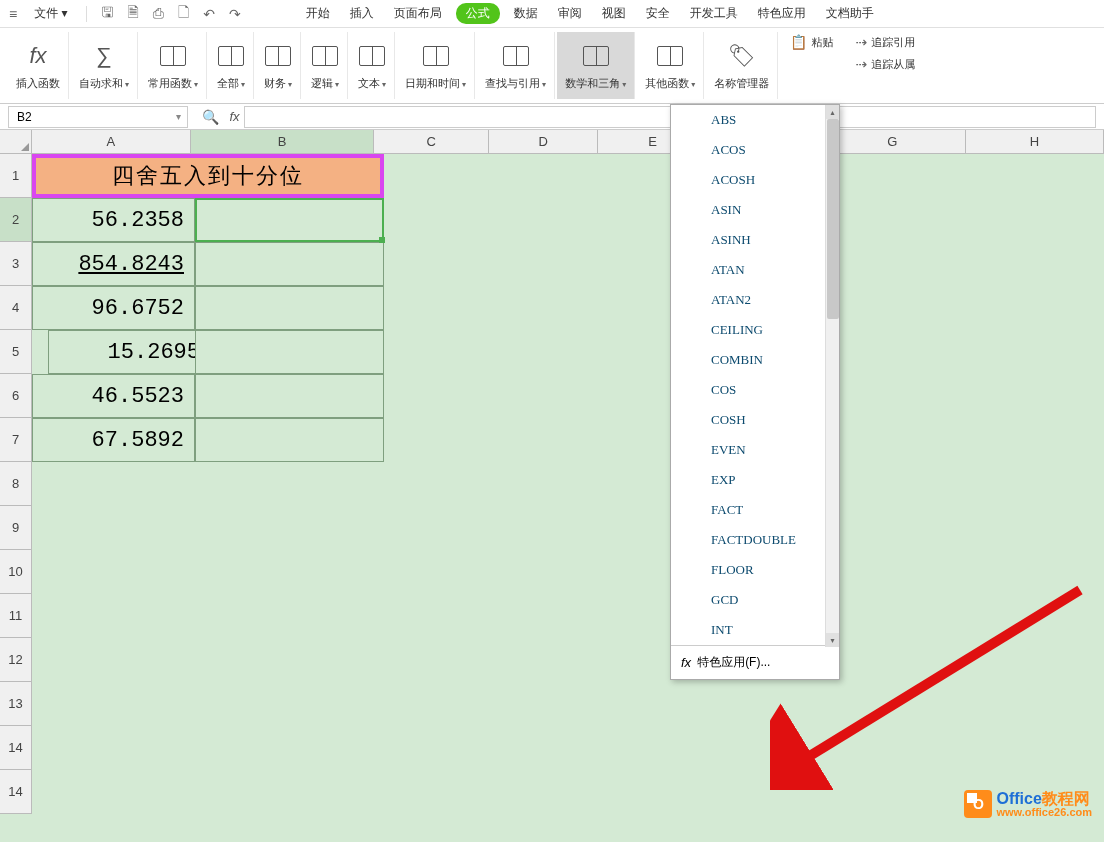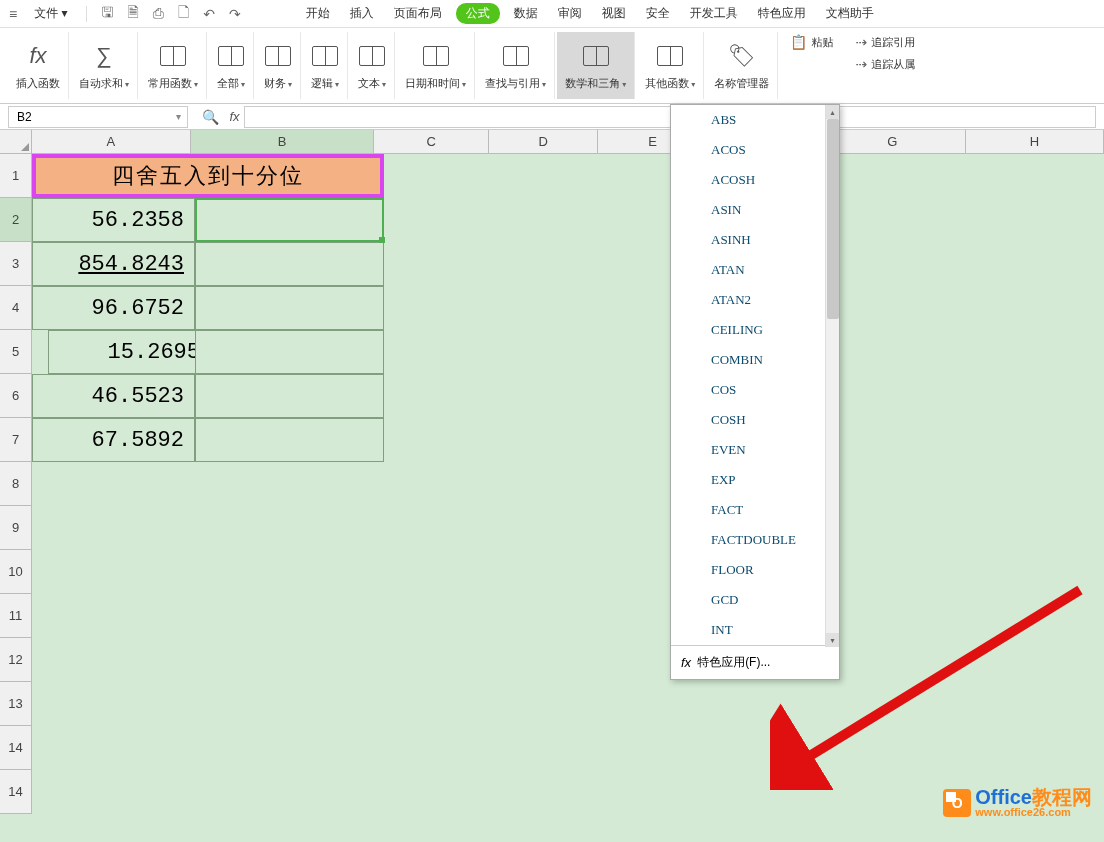--- a/index.html
+++ b/index.html
@@ -52,21 +52,21 @@
     .dd-footer .fx { font-style: italic; font-size: 13px; }
     .dd-scrollbar { position: absolute; right: 0; top: 0; width: 14px; height: calc(100% - 32px); background: #f0f0f0; border-left: 1px solid #ddd; }
     .dd-scroll-btn { height: 14px; background: #e0e0e0; display: flex; align-items: center; justify-content: center; font-size: 8px; color: #666; }
     .dd-scroll-thumb { position: absolute; top: 14px; width: 12px; left: 1px; height: 200px; background: #c8c8c8; border-radius: 2px; }
     
     .arrow-svg { position: absolute; z-index: 60; pointer-events: none; }
     .watermark { position: absolute; right: 12px; bottom: 24px; z-index: 70; display: flex; align-items: center; gap: 4px; }
     .wm-icon { width: 28px; height: 28px; background: #ff8c1a; border-radius: 4px; display: flex; align-items: center; justify-content: center; color: #fff; font-weight: bold; font-size: 14px; position: relative; }
     .wm-icon::before { content: ""; position: absolute; left: 3px; top: 3px; width: 10px; height: 10px; background: #fff; }
     .wm-text { display: flex; flex-direction: column; font-weight: bold; line-height: 1; }
-    .wm-main { font-size: 20px; }
+    .wm-main { font-size: 16px; }
     .wm-sub { font-size: 11px; color: #ff8c1a; }
     
     .book-icon { width: 26px; height: 20px; border: 1.5px solid #555; border-radius: 2px; position: relative; display: inline-block; }
     .book-icon::before { content: ""; position: absolute; left: 50%; top: 0; bottom: 0; width: 1px; background: #555; }
   </style>
 </head>
 <body>
 
 <div class="menubar">
   <span class="hamburger qat-icon">≡</span>

